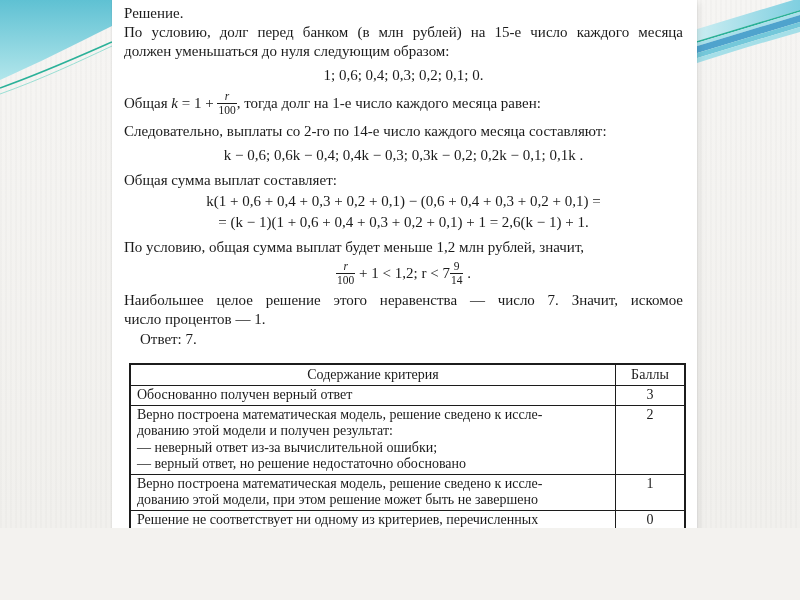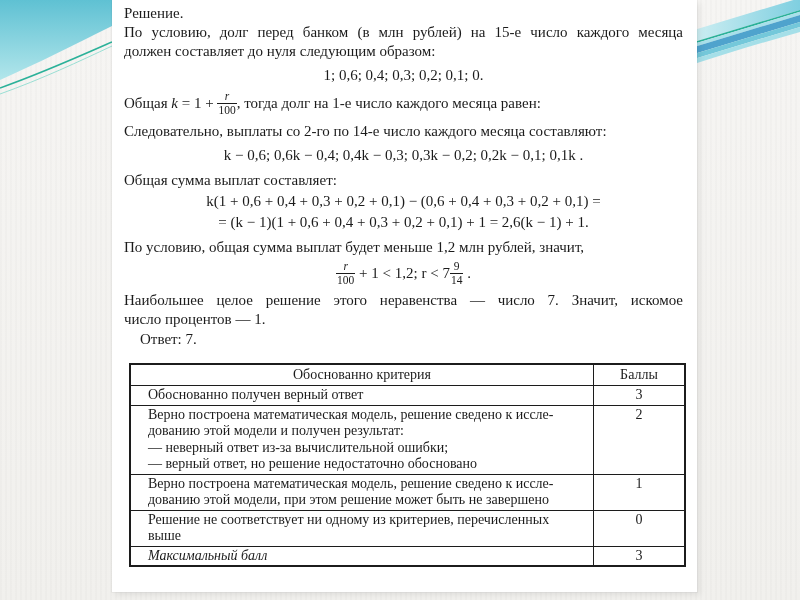--- a/index.html
+++ b/index.html
@@ -3,21 +3,21 @@
 <meta charset="utf-8">
 <style>
   html,body{margin:0;padding:0;}
   body{
     width:800px;height:600px;
     font-family:"Liberation Serif","DejaVu Serif",serif;
     background:#f3f2ef;
     overflow:hidden;
   }
   .slide{
-    position:relative;width:800px;height:600px;
+    position:relative;width:800px;height:528px;
     background:
       repeating-linear-gradient(90deg, rgba(0,0,0,0.015) 0 2px, rgba(255,255,255,0) 2px 5px),
       linear-gradient(180deg,#f6f5f3 0%,#f1f0ed 100%);
     overflow:hidden;
   }
   .deco{position:absolute;pointer-events:none;}
   .deco-left{left:0;top:0;}
   .deco-right{left:694px;top:0;}
   .panel{
     position:absolute;left:112px;top:0;width:585px;height:592px;
@@ -43,21 +43,21 @@
   .answer{margin-top:1px;margin-left:16px;}
   table.criteria{
     border-collapse:collapse;
     width:557px;
     margin:14px 0 0 5px;
     font-size:14px;line-height:16.5px;
     border:2px solid #1c1c1c;
   }
   table.criteria th, table.criteria td{
     border:1px solid #1c1c1c;
-    padding:1px 17px;
+    padding:1px 6px;
     vertical-align:top;
   }
   table.criteria th{font-weight:normal;text-align:center;padding:2px 6px;}
   td.pts{width:56px;text-align:center;vertical-align:middle;}
   td.crit{white-space:pre-line;}
   td.maxrow{font-style:italic;text-align:left;padding-right:10px;}
 </style>
 </head>
 <body>
 
@@ -88,21 +88,21 @@
     <path d="M0,47 L106,15 L106,22 L0,54 Z" fill="#4fa3cd"></path>
     <path d="M0,54 L106,22 L106,27 L0,59 Z" fill="#74c8da"></path>
     <path d="M0,59 L106,27 L106,32 C70,42 34,53 0,64 Z" fill="#a5dfe8"></path>
   </svg>
 
   <div class="panel">
 
     <div class="line">Решение.</div>
 
     <div class="just">По условию, долг перед банком (в млн рублей) на 15-е число каждого месяца</div>
-    <div class="line">должен составляет до нуля следующим образом:</div>
+    <div class="line">должен уменьшаться до нуля следующим образом:</div>
 
     <div class="center seq">1; 0,6; 0,4; 0,3; 0,2; 0,1; 0.</div>
 
     <div class="line p2line">
       <span>Общая </span><span class="it">k</span><span> = 1 + </span><span class="frac"><span class="num it">r</span><span class="den">100</span></span><span>, тогда долг на 1-е число каждого месяца равен:</span>
     </div>
 
 
     <div class="line">Следовательно, выплаты со 2-го по 14-е число каждого месяца составляют:</div>
 
@@ -120,21 +120,21 @@
     </div>
 
     <div class="just p6">Наибольшее целое решение этого неравенства — число 7. Значит, искомое</div>
     <div class="line">число процентов — 1.</div>
 
     <div class="line answer">Ответ: 7.</div>
 
     <table class="criteria">
       <tbody>
           <tr>
-        <th>Обоснованно критерия</th>
+        <th>Содержание критерия</th>
         <th class="pts">Баллы</th>
       </tr>
       <tr>
         <td class="crit">Обоснованно получен верный ответ</td>
         <td class="pts">3</td>
       </tr>
       <tr>
         <td class="crit">Верно построена математическая модель, решение сведено к иссле-
 дованию этой модели и получен результат:
 — неверный ответ из-за вычислительной ошибки;

